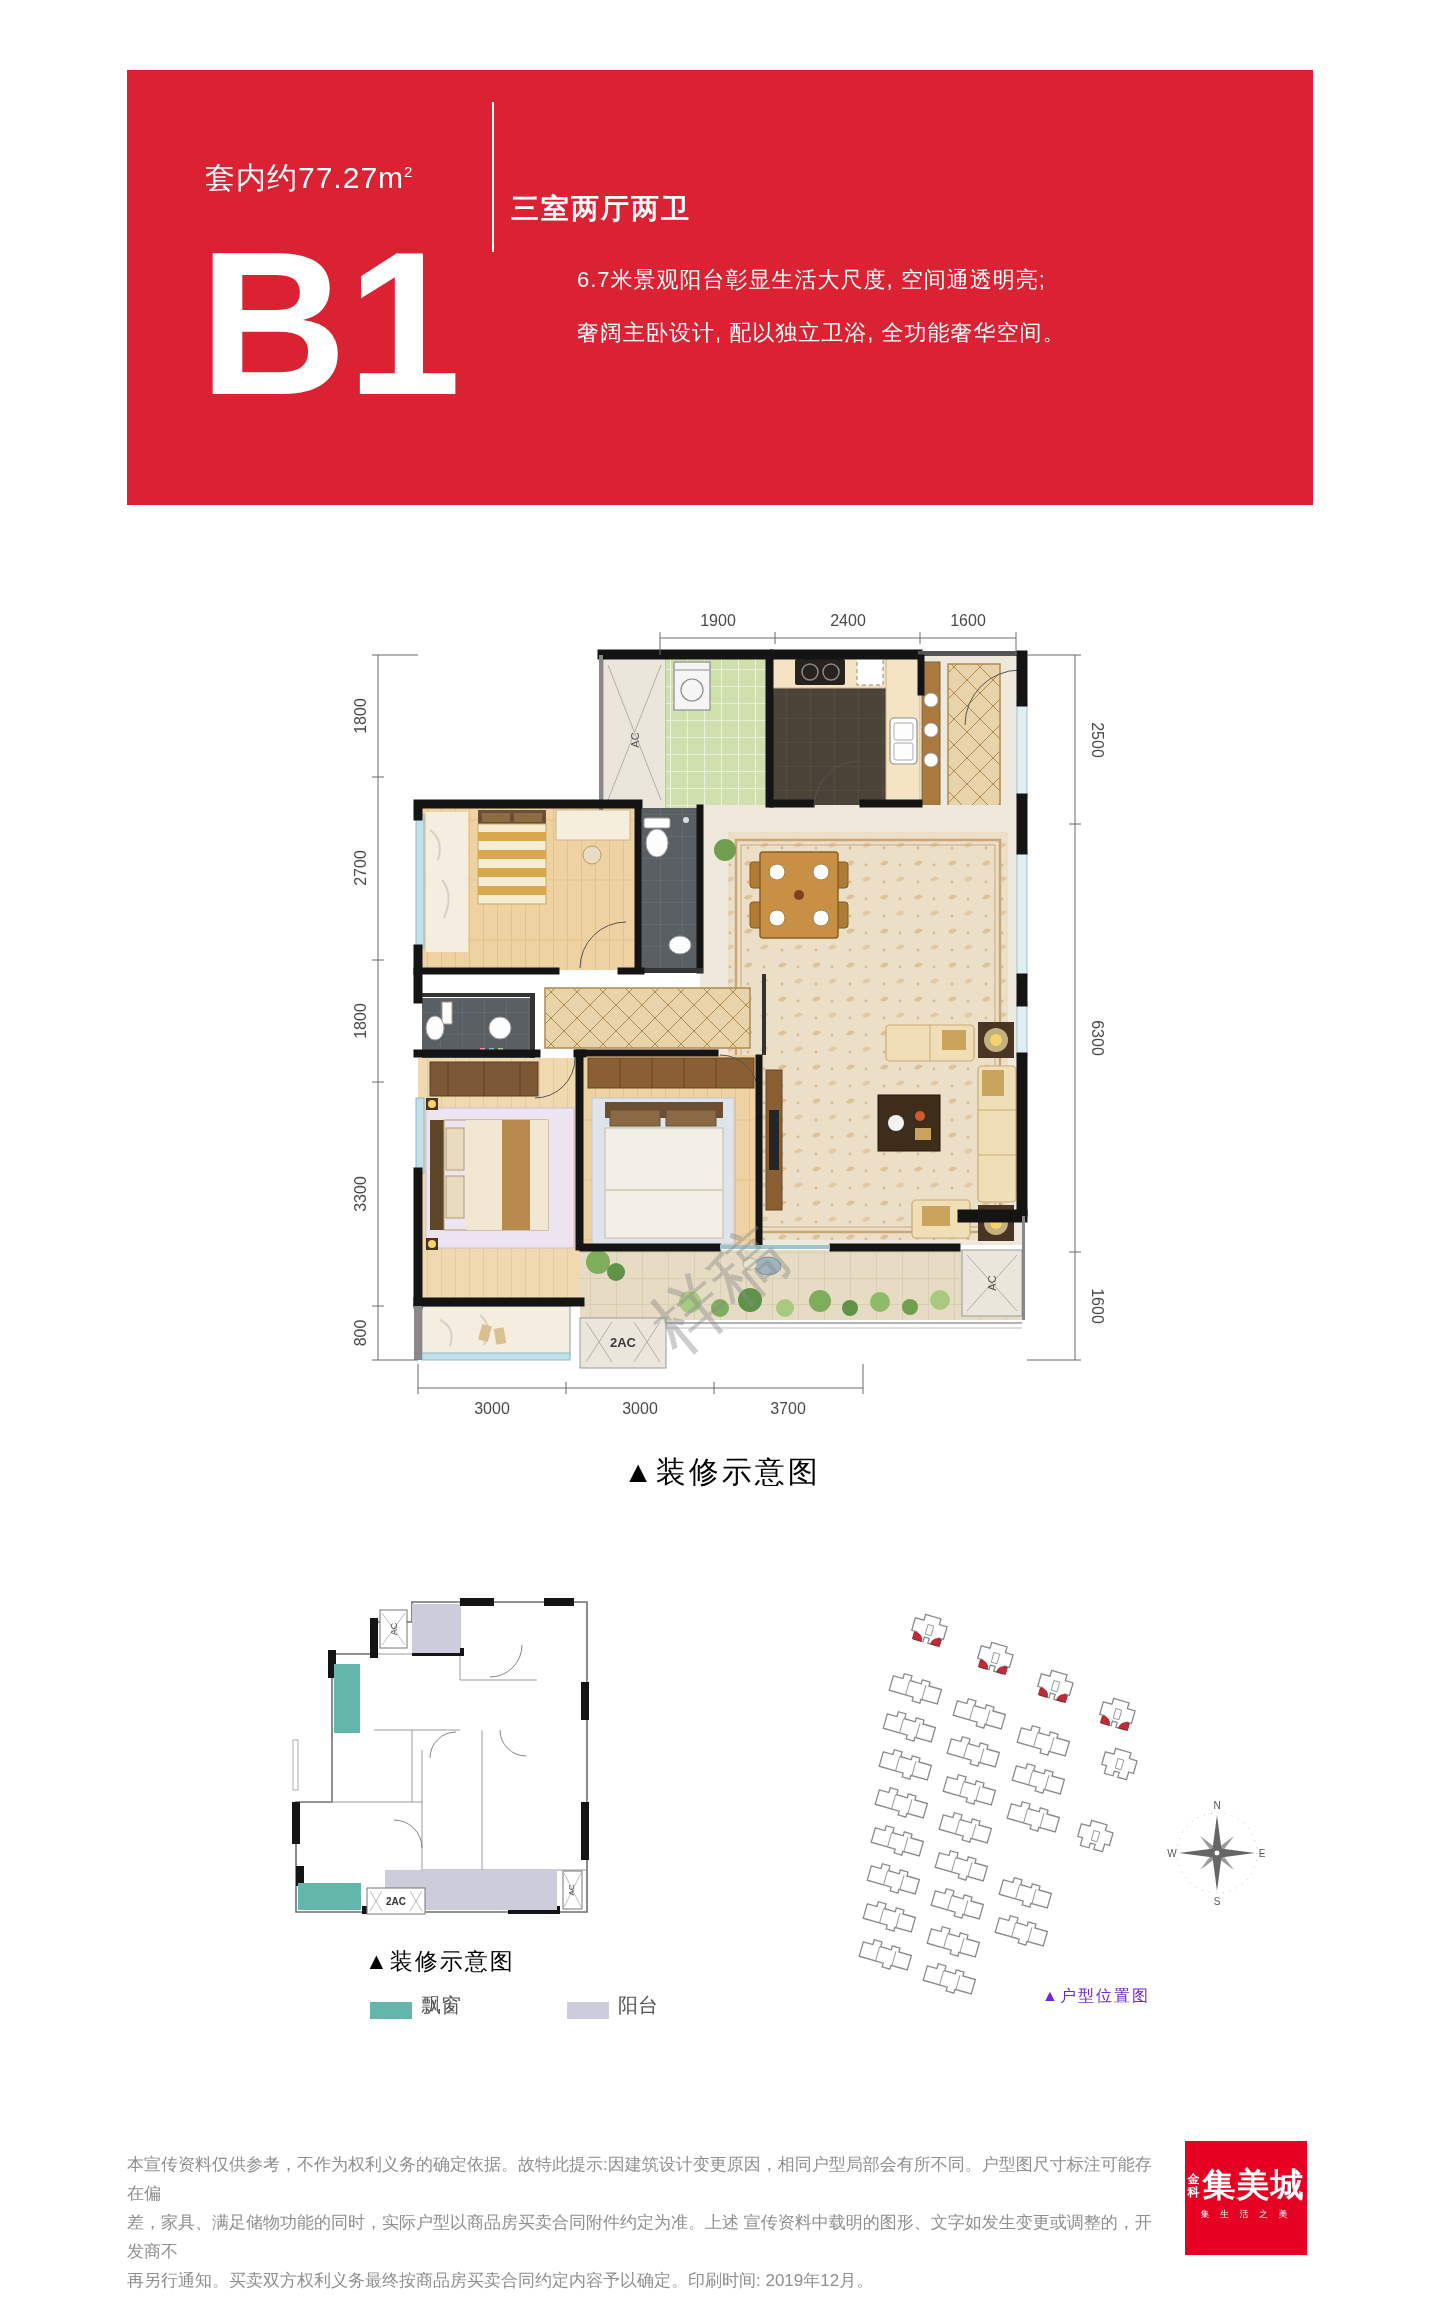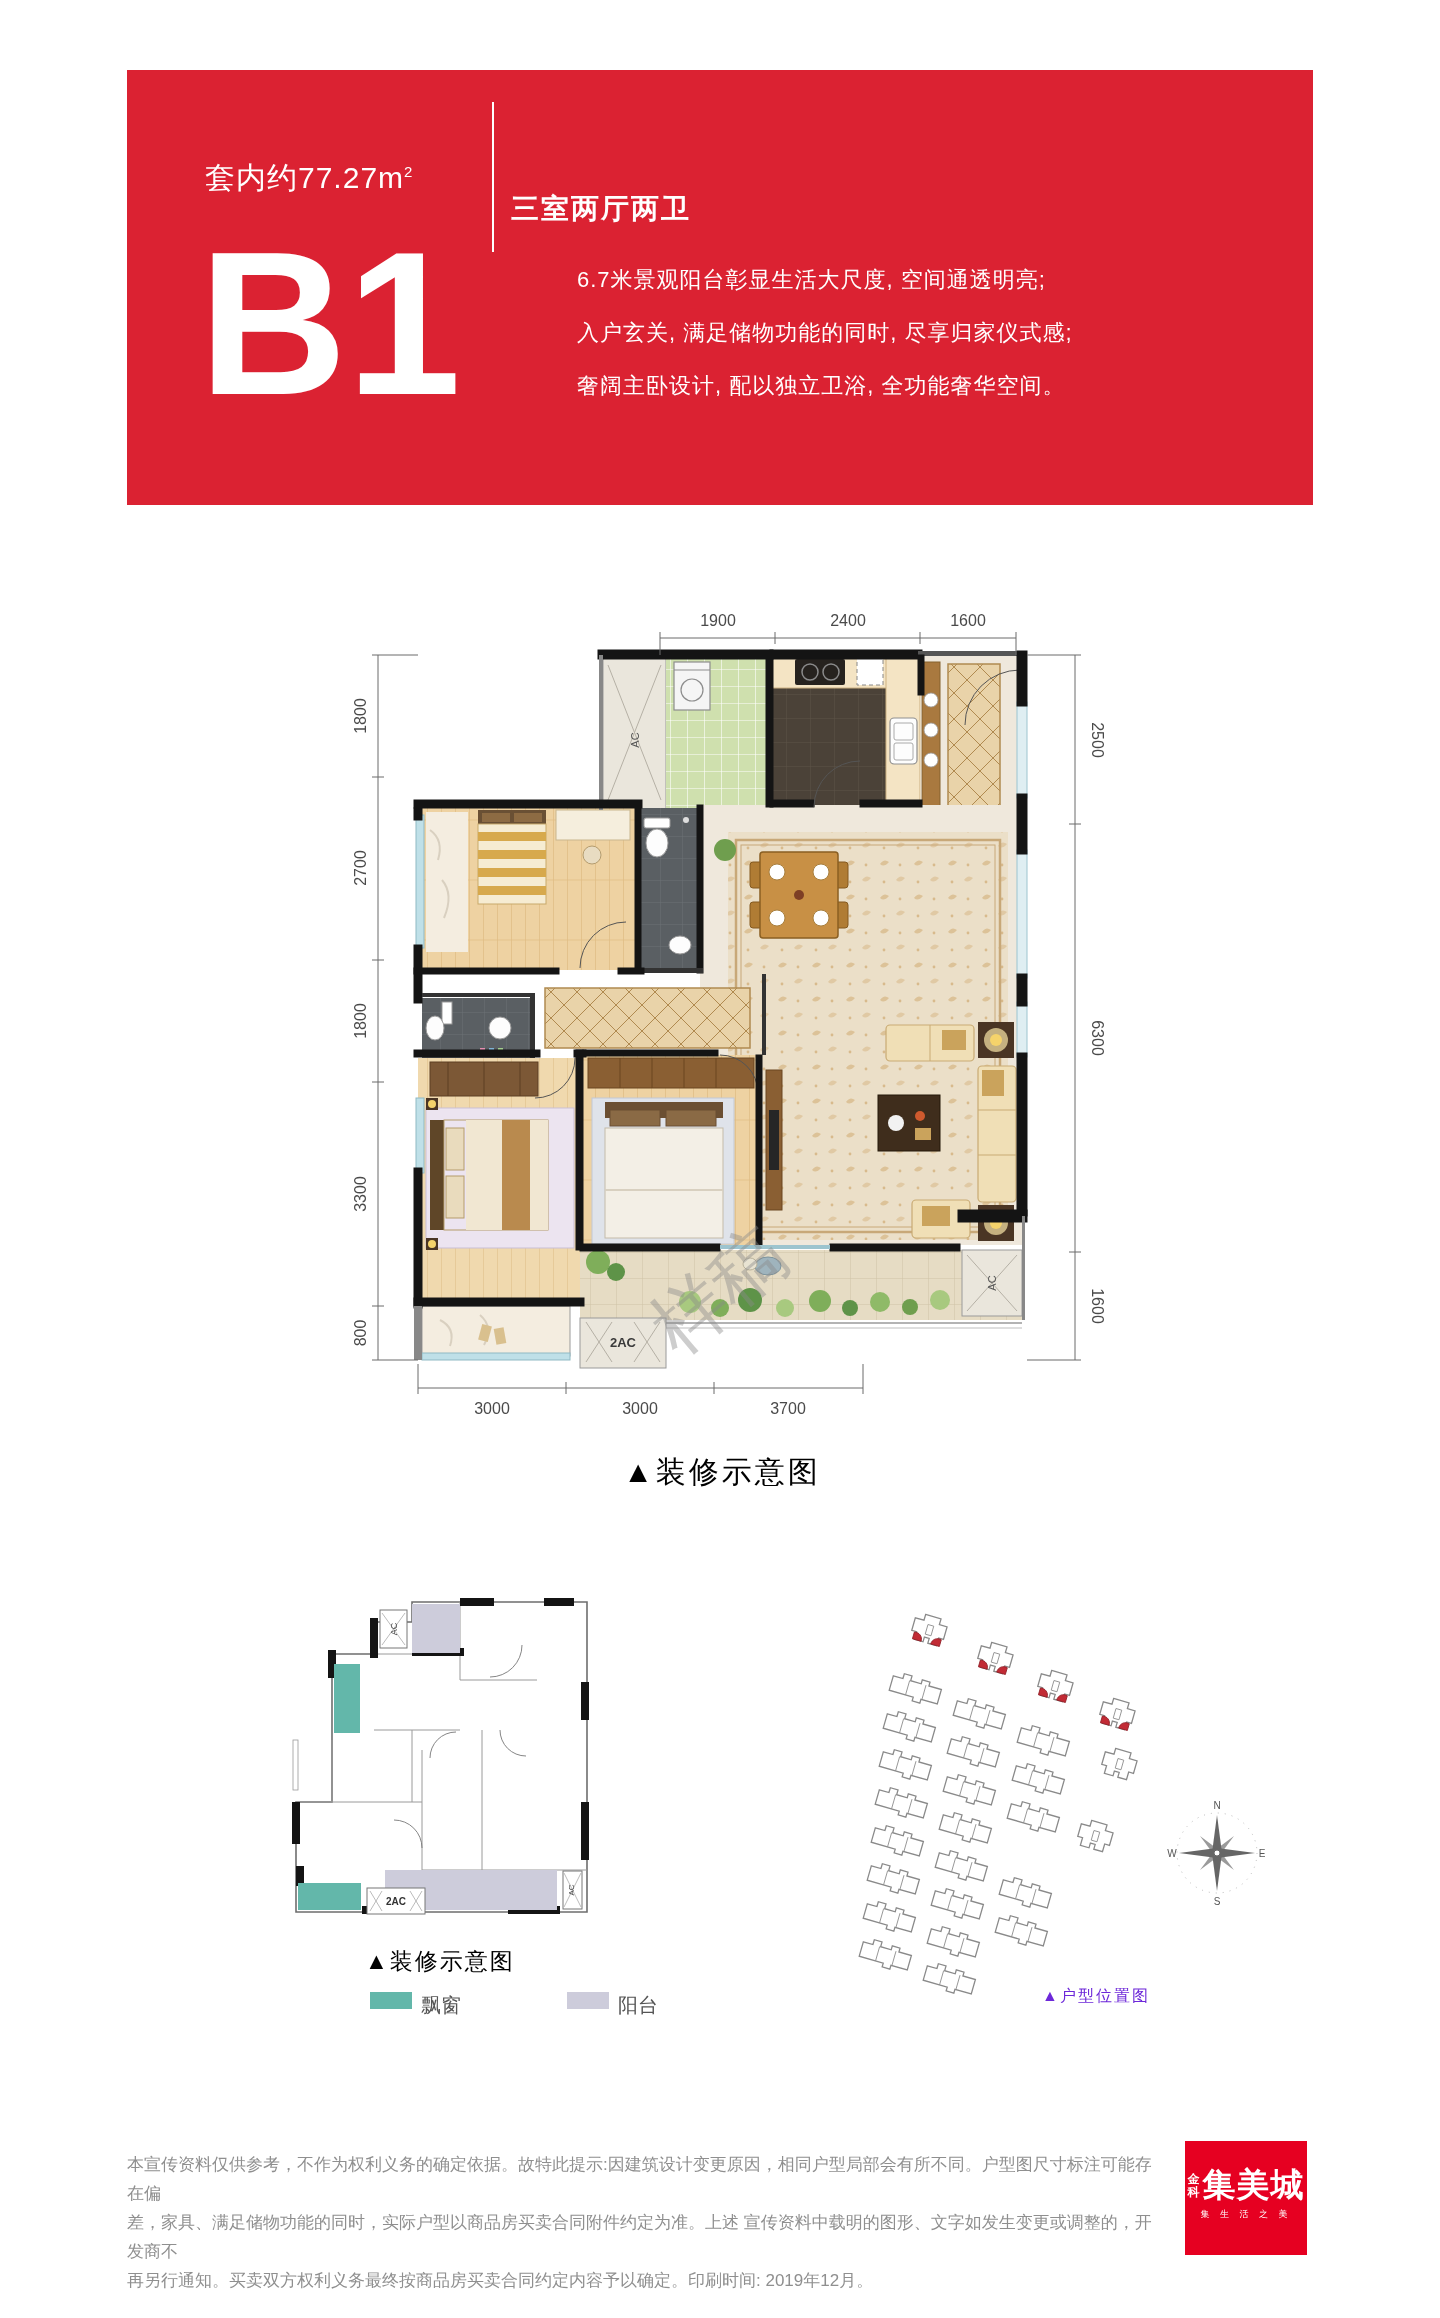--- a/index.html
+++ b/index.html
@@ -15,21 +15,21 @@
   .layout-type{position:absolute;left:384px;top:120px;font-size:28px;font-weight:bold;letter-spacing:2px;}
   .unit-name{position:absolute;left:72px;top:148px;font-size:205px;font-weight:bold;line-height:210px;}
   .desc{position:absolute;left:450px;top:183px;font-size:22px;line-height:53px;letter-spacing:1px;}
   
   .caption{position:absolute;color:#000000;text-align:center;}
   .cap-deco{left:522px;top:1452px;width:400px;font-size:30px;letter-spacing:3px;}
   .cap-struct{left:290px;top:1946px;width:300px;font-size:23px;letter-spacing:2px;}
   .cap-map{left:946px;top:1986px;width:300px;font-size:16px;letter-spacing:2px;color:#6d28d9;}
   
   .legend{position:absolute;left:326px;top:1992px;display:flex;align-items:center;}
-  .legend-item{display:flex;align-items:flex-start;margin-right:62px;padding-left:44px;}
+  .legend-item{display:flex;align-items:flex-end;margin-right:62px;padding-left:44px;}
   .swatch{width:42px;height:17px;margin-right:9px;}
   .swatch.teal{background:#63B7AA;}
   .swatch.lavender{background:#CDCCDB;}
   .legend-label{font-size:20px;color:#555;}
   
   .footer-text{position:absolute;left:127px;top:2150px;width:1040px;font-size:17px;line-height:29px;color:#8f8f8f;}
   .logo{position:absolute;left:1185px;top:2141px;width:122px;height:114px;background:#E60021;color:#fff;}
   .logo-row{display:flex;align-items:center;justify-content:center;margin-top:22px;}
   .logo-brand{display:flex;flex-direction:column;font-size:12px;font-weight:bold;line-height:13px;margin-right:3px;}
   .logo-name{font-size:33px;font-weight:bold;letter-spacing:1px;}
@@ -43,21 +43,20 @@
 
 <div class="page">
 
   <div class="banner">
     <div class="area-line2"><span>套内约77.27m</span><sup>2</sup></div>
     <div class="banner-divider"></div>
     <div class="layout-type">三室两厅两卫</div>
     <div class="unit-name">B1</div>
     <div class="desc">
       <div>6.7米景观阳台彰显生活大尺度, 空间通透明亮;</div>
-      <div>入户玄关, 满足储物功能的同时, 尽享归家仪式感;</div>
       <div>奢阔主卧设计, 配以独立卫浴, 全功能奢华空间。</div>
     </div>
   </div>
 
   <svg style="position:absolute;left:330px;top:550px;" width="840" height="870" viewBox="0 0 840 870">
     <defs>
       <pattern id="pWood" width="14" height="60" patternUnits="userSpaceOnUse">
         <rect width="14" height="60" fill="#eed2a2"></rect>
           <line x1="14" y1="0" x2="14" y2="60" stroke="#d8b276" stroke-width="1"></line>
           <line x1="0" y1="30" x2="14" y2="30" stroke="#e0bc82" stroke-width="0.7"></line>

